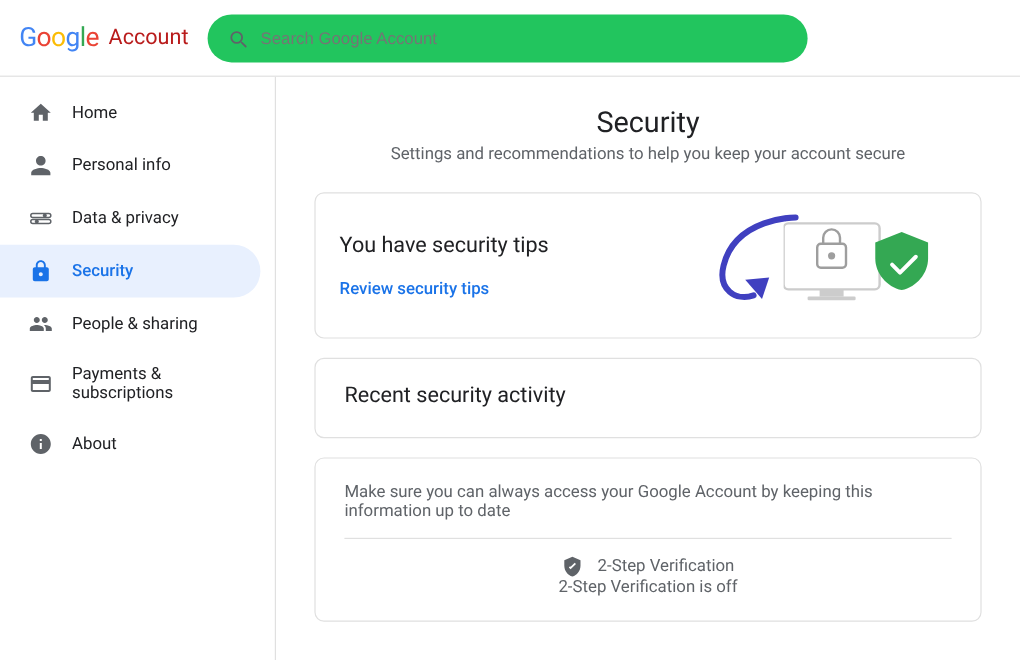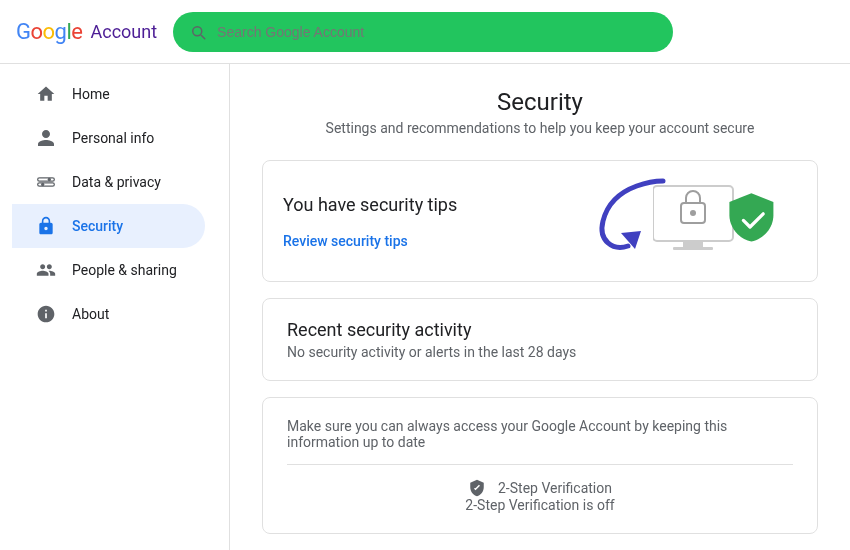--- a/index.html
+++ b/index.html
@@ -11,35 +11,35 @@
       height: 64px; gap: 16px;
     }
     .logo { display: flex; align-items: center; gap: 6px; text-decoration: none; }
     .logo-google { font-size: 22px; font-weight: 400; letter-spacing: -0.5px; }
     .logo-google .g { color: #4285f4; }
     .logo-google .o1 { color: #ea4335; }
     .logo-google .o2 { color: #fbbc05; }
     .logo-google .g2 { color: #4285f4; }
     .logo-google .l { color: #34a853; }
     .logo-google .e { color: #ea4335; }
-    .logo-text { font-size: 18px; color: #4c1d95; font-weight: 400; margin-left: 2px; }
+    .logo-text { font-size: 18px; color: #b91c1c; font-weight: 400; margin-left: 2px; }
     .search-bar {
       display: flex; align-items: center; background: #22c55e; border-radius: 24px;
       padding: 8px 16px; gap: 10px; flex: 1; max-width: 500px; height: 40px;
     }
     .search-bar input {
       border: none; background: transparent; outline: none; font-size: 14px; color: #202124; width: 100%;
     }
     .search-icon-svg { color: #5f6368; flex-shrink: 0; }
 
     
     .layout { display: flex; height: calc(550px - 64px); }
 
     
-    .sidebar { width: 230px; padding: 8px 12px; border-right: 1px solid #e0e0e0; overflow-y: auto; flex-shrink: 0; }
+    .sidebar { width: 230px; padding: 8px 0; border-right: 1px solid #e0e0e0; overflow-y: auto; flex-shrink: 0; }
     .nav-item {
       display: flex; align-items: center; gap: 16px; padding: 12px 24px;
       cursor: pointer; border-radius: 0 24px 24px 0; margin-right: 12px;
       font-size: 14px; color: #202124; transition: background 0.1s;
     }
     .nav-item.active { background: #e8f0fe; color: #1a73e8; font-weight: 500; }
     .nav-item .nav-icon { width: 20px; height: 20px; display: flex; align-items: center; justify-content: center; flex-shrink: 0; }
 
     
     .main { flex: 1; overflow-y: auto; padding: 24px 32px; }
@@ -132,20 +132,28 @@
 
     <div class="nav-item">
       <span class="nav-icon">
         <svg width="20" height="20" viewBox="0 0 24 24" fill="none">
             <path d="M16 11c1.66 0 2.99-1.34 2.99-3S17.66 5 16 5c-1.66 0-3 1.34-3 3s1.34 3 3 3zm-8 0c1.66 0 2.99-1.34 2.99-3S9.66 5 8 5C6.34 5 5 6.34 5 8s1.34 3 3 3zm0 2c-2.33 0-7 1.17-7 3.5V19h14v-2.5c0-2.33-4.67-3.5-7-3.5zm8 0c-.29 0-.62.02-.97.05 1.16.84 1.97 1.97 1.97 3.45V19h6v-2.5c0-2.33-4.67-3.5-7-3.5z" fill="#5f6368"></path>
           </svg>
       </span>
       <span>People &amp; sharing</span>
     </div>
 
+    <div class="nav-item">
+      <span class="nav-icon">
+        <svg width="20" height="20" viewBox="0 0 24 24" fill="none">
+            <path d="M20 4H4c-1.11 0-2 .89-2 2v12c0 1.11.89 2 2 2h16c1.11 0 2-.89 2-2V6c0-1.11-.89-2-2-2zm0 14H4v-6h16v6zm0-10H4V6h16v2z" fill="#5f6368"></path>
+          </svg>
+      </span>
+      <span>Payments &amp; subscriptions</span>
+    </div>
 
     <div class="nav-item">
       <span class="nav-icon">
         <svg width="20" height="20" viewBox="0 0 24 24" fill="none">
             <path d="M12 2C6.48 2 2 6.48 2 12s4.48 10 10 10 10-4.48 10-10S17.52 2 12 2zm1 15h-2v-6h2v6zm0-8h-2V7h2v2z" fill="#5f6368"></path>
           </svg>
       </span>
       <span>About</span>
     </div>
 
@@ -182,21 +190,20 @@
           <g transform="translate(72,10)">
             <path d="M24 2L4 10v12c0 11.1 8.56 21.5 20 24 11.44-2.5 20-12.9 20-24V10L24 2z" fill="#34a853" transform="scale(1.1)"></path>
             <path d="M14 24l6 6 12-12" stroke="white" stroke-width="3" fill="none" stroke-linecap="round" stroke-linejoin="round" transform="translate(3,3) scale(1.1)"></path>
           </g>
         </svg>
       </div>
     </div>
 
     <div class="card recent-activity-card">
       <h2 class="card-title">Recent security activity</h2>
-      <p class="card-desc">No security activity or alerts in the last 28 days</p>
     </div>
 
     <div class="card sign-in-card">
       <p class="card-desc">Make sure you can always access your Google Account by keeping this information up to date</p>
       <div class="two-step-row">
         <div class="two-step-left">
           <svg width="18" height="18" viewBox="0 0 24 24" fill="none">
             <path d="M12 1L3 5v6c0 5.55 3.84 10.74 9 12 5.16-1.26 9-6.45 9-12V5l-9-4zm-2 14l-2-2 1.41-1.41L10 12.17l4.59-4.58L16 9l-6 6z" fill="#5f6368"></path>
           </svg>
           <span>2-Step Verification</span>

